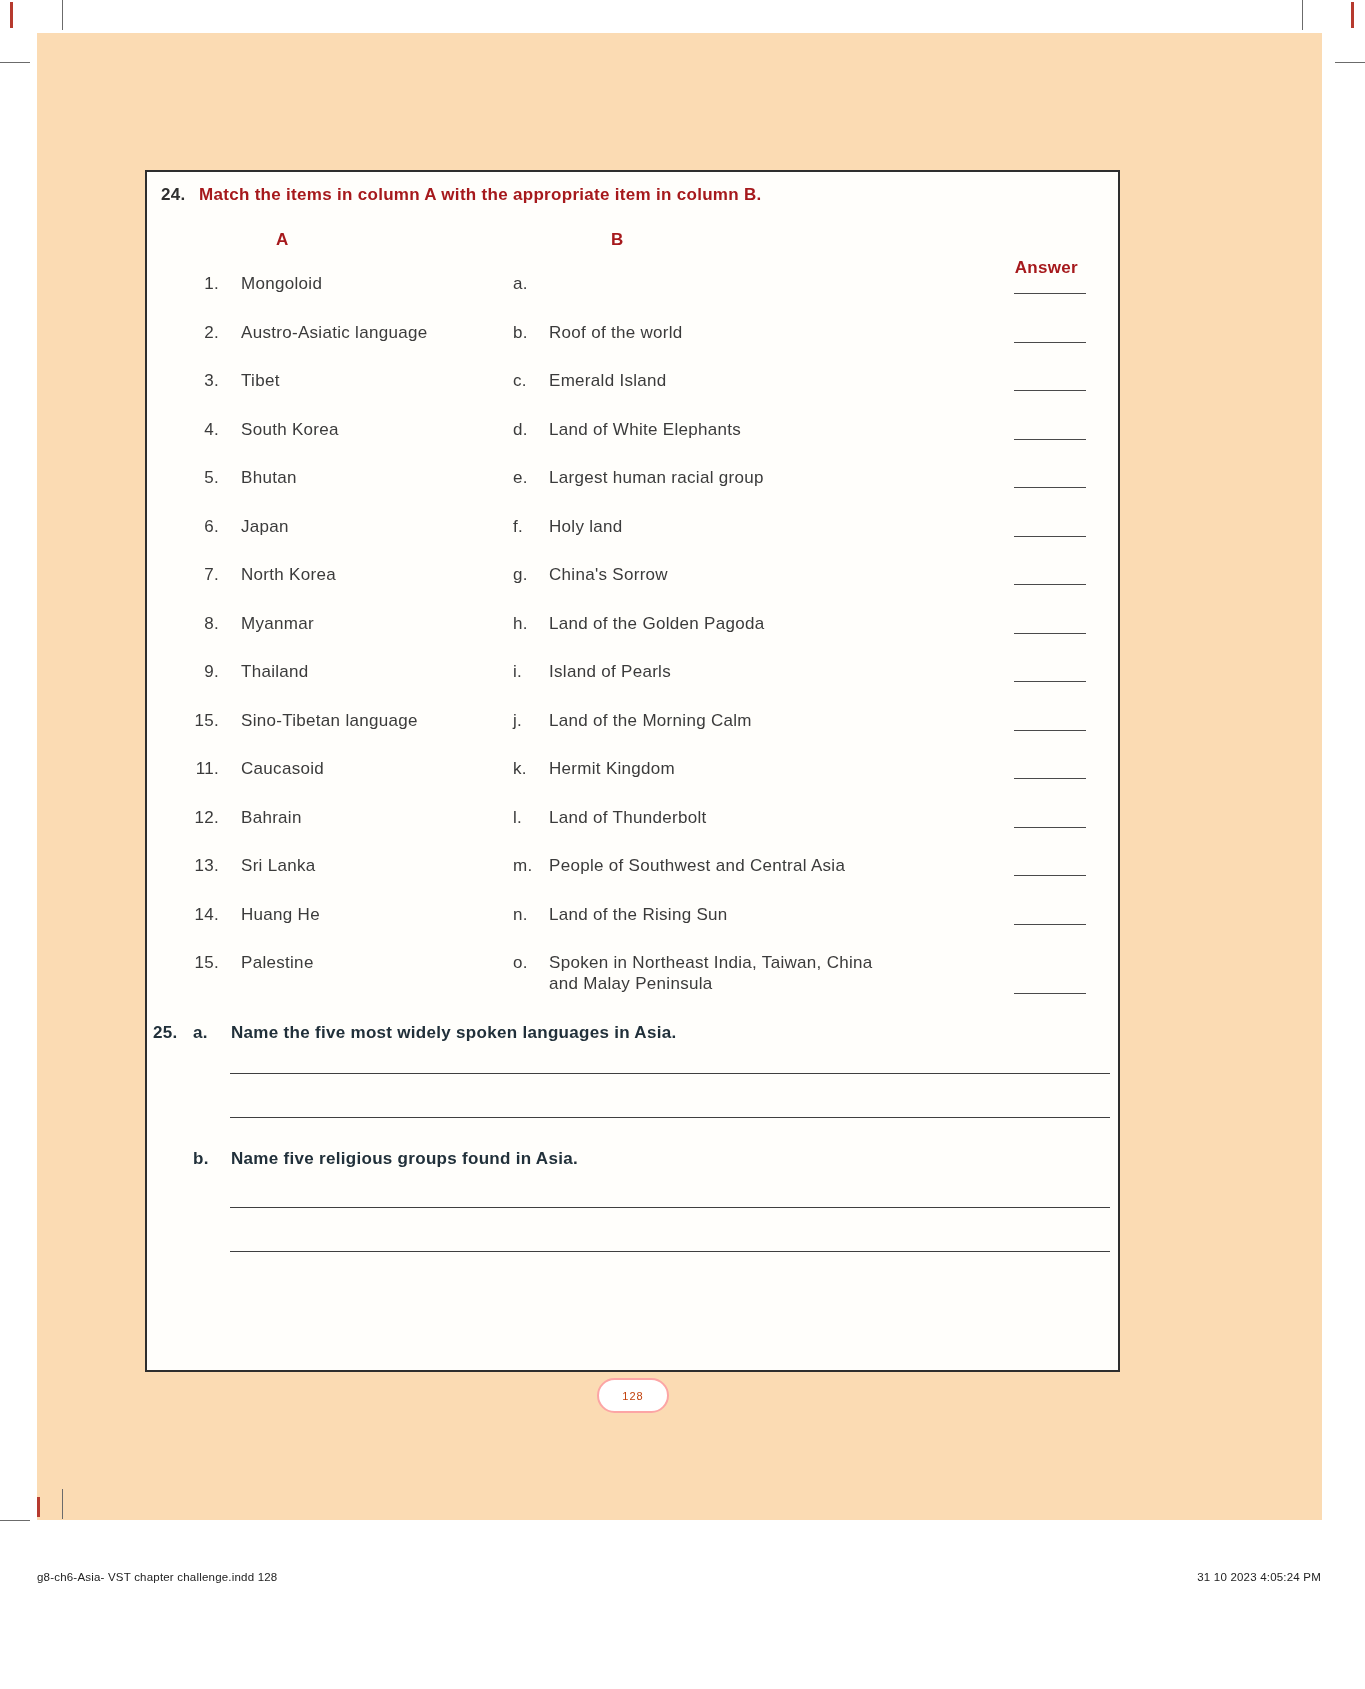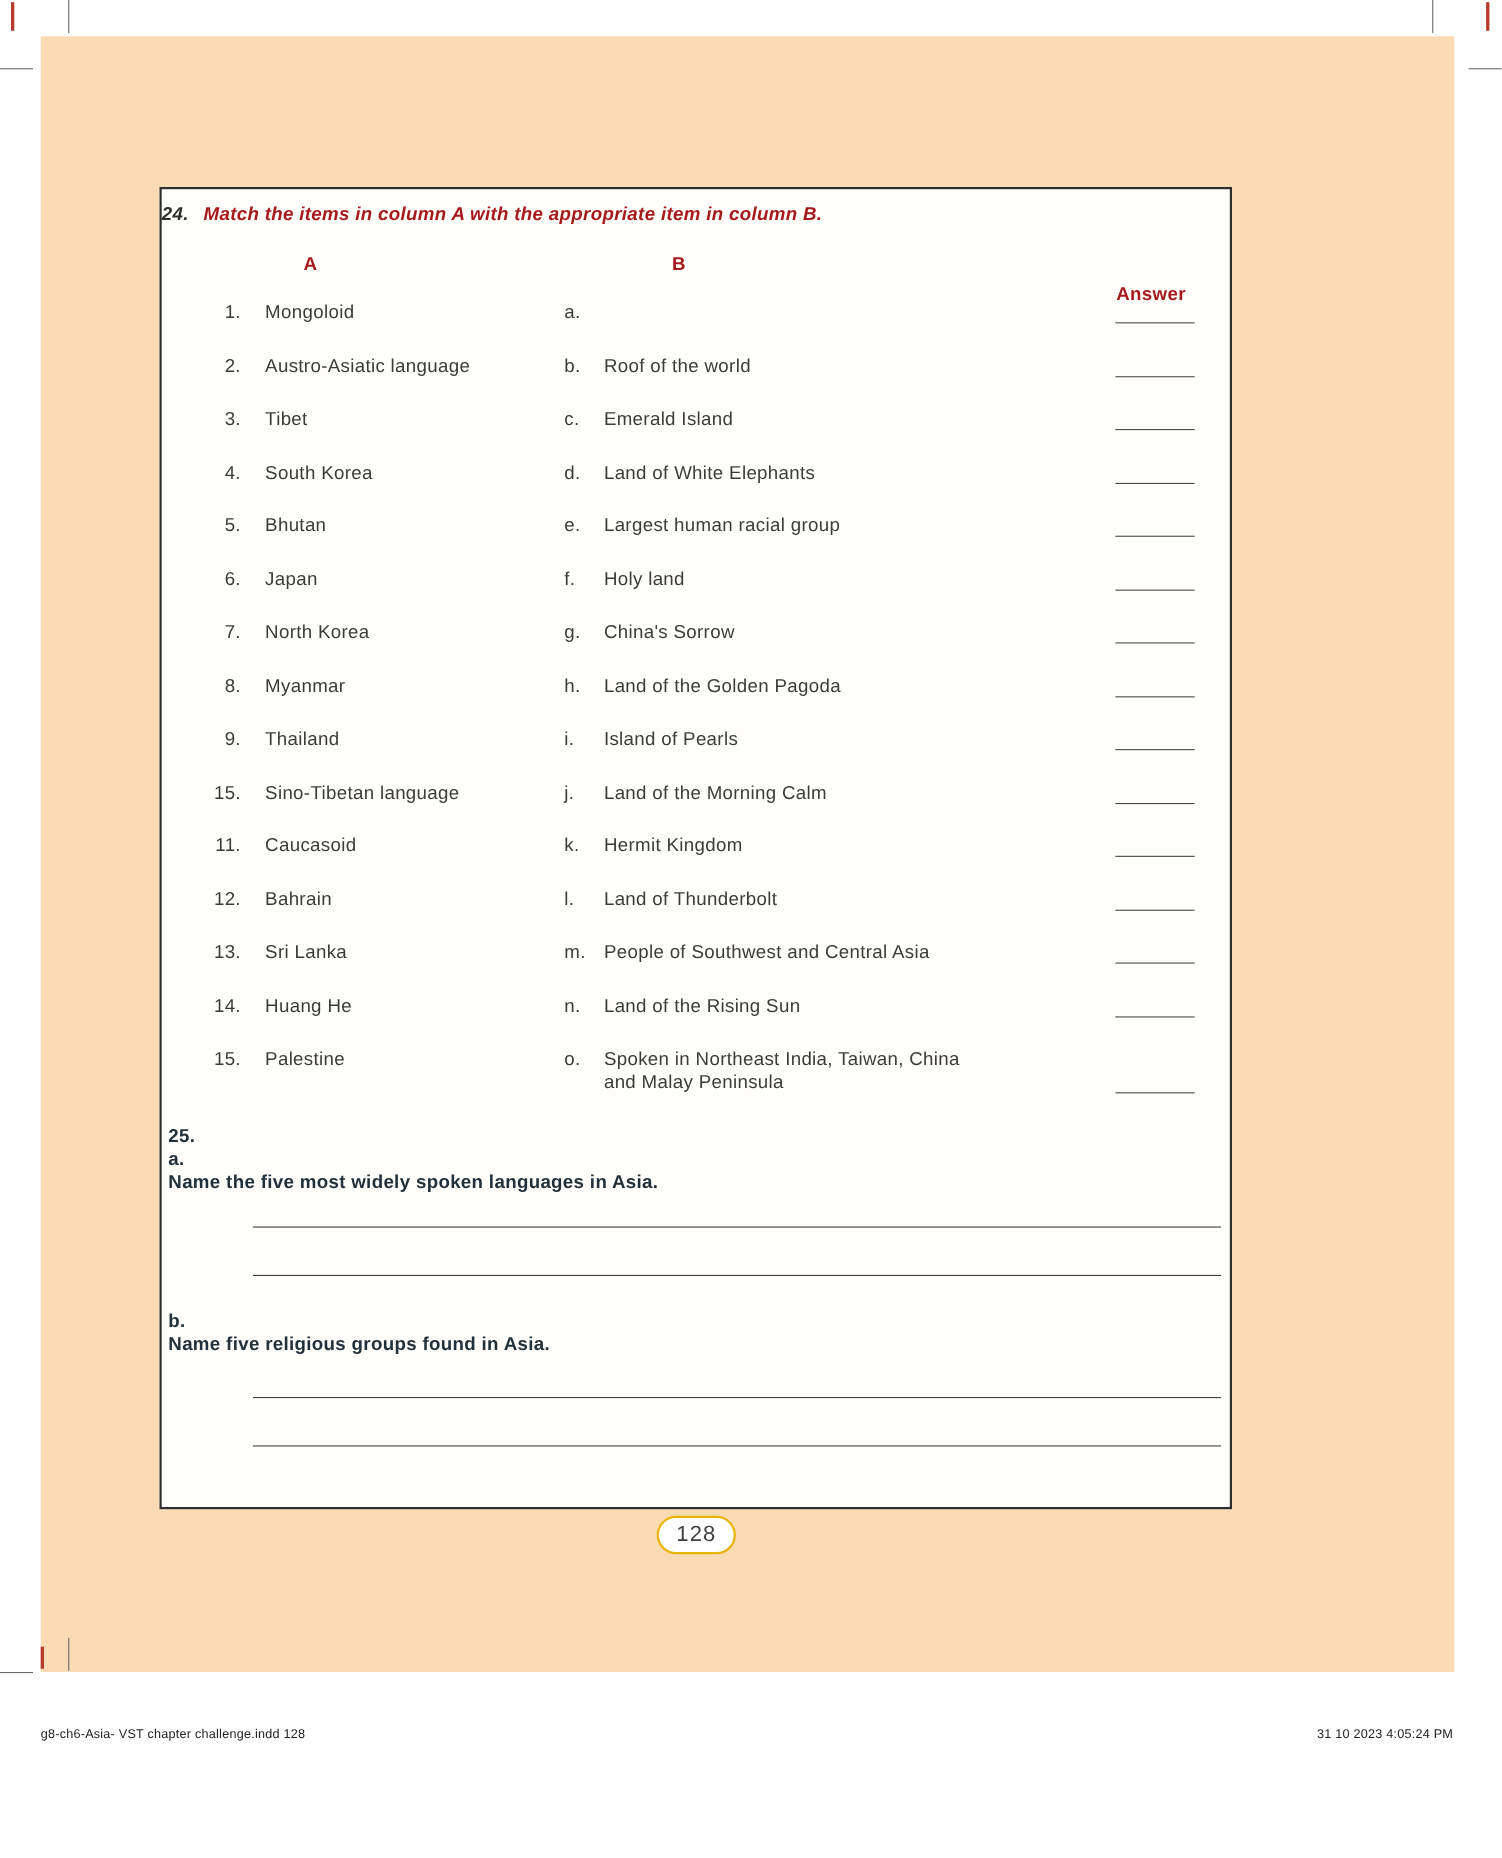--- a/index.html
+++ b/index.html
@@ -23,21 +23,21 @@
     position:absolute; left:145px; top:170px;
     width:975px; height:1202px;
     background:#fffefb;
     border:2px solid #2e2e2e;
     padding:12px 0 0 0;
     color:#3b3b3b;
     font-size:17px;
     letter-spacing:0.3px;
     line-height:21px;
   }
-  .q-header { display:flex; padding-left:0;font-style:italic; }
+  .q-header { display:flex; padding-left:14px; }
   .q-num { width:38px; font-weight:bold; color:#2f2f2f; }
   .q-prompt { flex:1; font-weight:bold; color:#a6191c; }
 
   .col-headers { position:relative; height:21px; margin-top:24px; font-weight:bold; color:#a6191c; }
   .col-headers .hA { position:absolute; left:129px; }
   .col-headers .hB { position:absolute; left:464px; }
   .col-headers .hAns { position:absolute; right:40px;margin-top:28px; }
 
   .match-rows { margin:23px 32px 0 40px; }
   .match-row { display:flex; align-items:flex-start; margin-bottom:27.5px; }
@@ -45,39 +45,39 @@
   .match-row .col-a { width:248px; margin-right:24px; flex-shrink:0; }
   .match-row .letter { width:20px; margin-right:16px; flex-shrink:0; }
   .match-row .col-b { flex:1; padding-right:16px; white-space:pre-line; }
   .match-row .blank {
     width:72px; height:16px; flex-shrink:0;
     align-self:flex-end; margin-left:auto;
     border-bottom:1.6px solid #4a4a4a;
   }
 
   .q25 { margin-top:0; }
-  .q25-heading { display:flex; padding-left:6px; font-weight:bold; color:#21303a;flex-direction:column; }
+  .q25-heading { display:flex; padding-left:6px; font-weight:bold; color:#21303a; }
   .q25-heading .qnum { width:40px; }
   .q25-heading .qletter { width:38px; }
   .q25-heading .qtext { flex:1; }
   .ans-line { height:0; border-bottom:1.5px solid #3f3f3f; margin-left:83px; margin-right:8px; }
   .ans-line.first { margin-top:30px; }
   .ans-line.second { margin-top:43px; }
   .ans-line.b-first { margin-top:38px; }
 
   .q25b { margin-top:30px; }
 
   .page-badge {
     position:absolute; left:597px; top:1378px;
     width:72px; height:35px;
     background:#ffffff;
-    border:2px solid #eab308;
+    border:2px solid #fca5a5;
     border-radius:18px;
     display:flex; align-items:center; justify-content:center;
-    font-size:20px; color:#404040; letter-spacing:1px;
+    font-size:11px; color:#c2410c; letter-spacing:1px;
   }
   .footer-text {
     position:absolute; top:1571px;
     font-size:11.5px; color:#222222; letter-spacing:0.2px;
   }
   .footer-left { left:37px; }
   .footer-right { right:44px; }
 </style>
 </head>
 <body>

